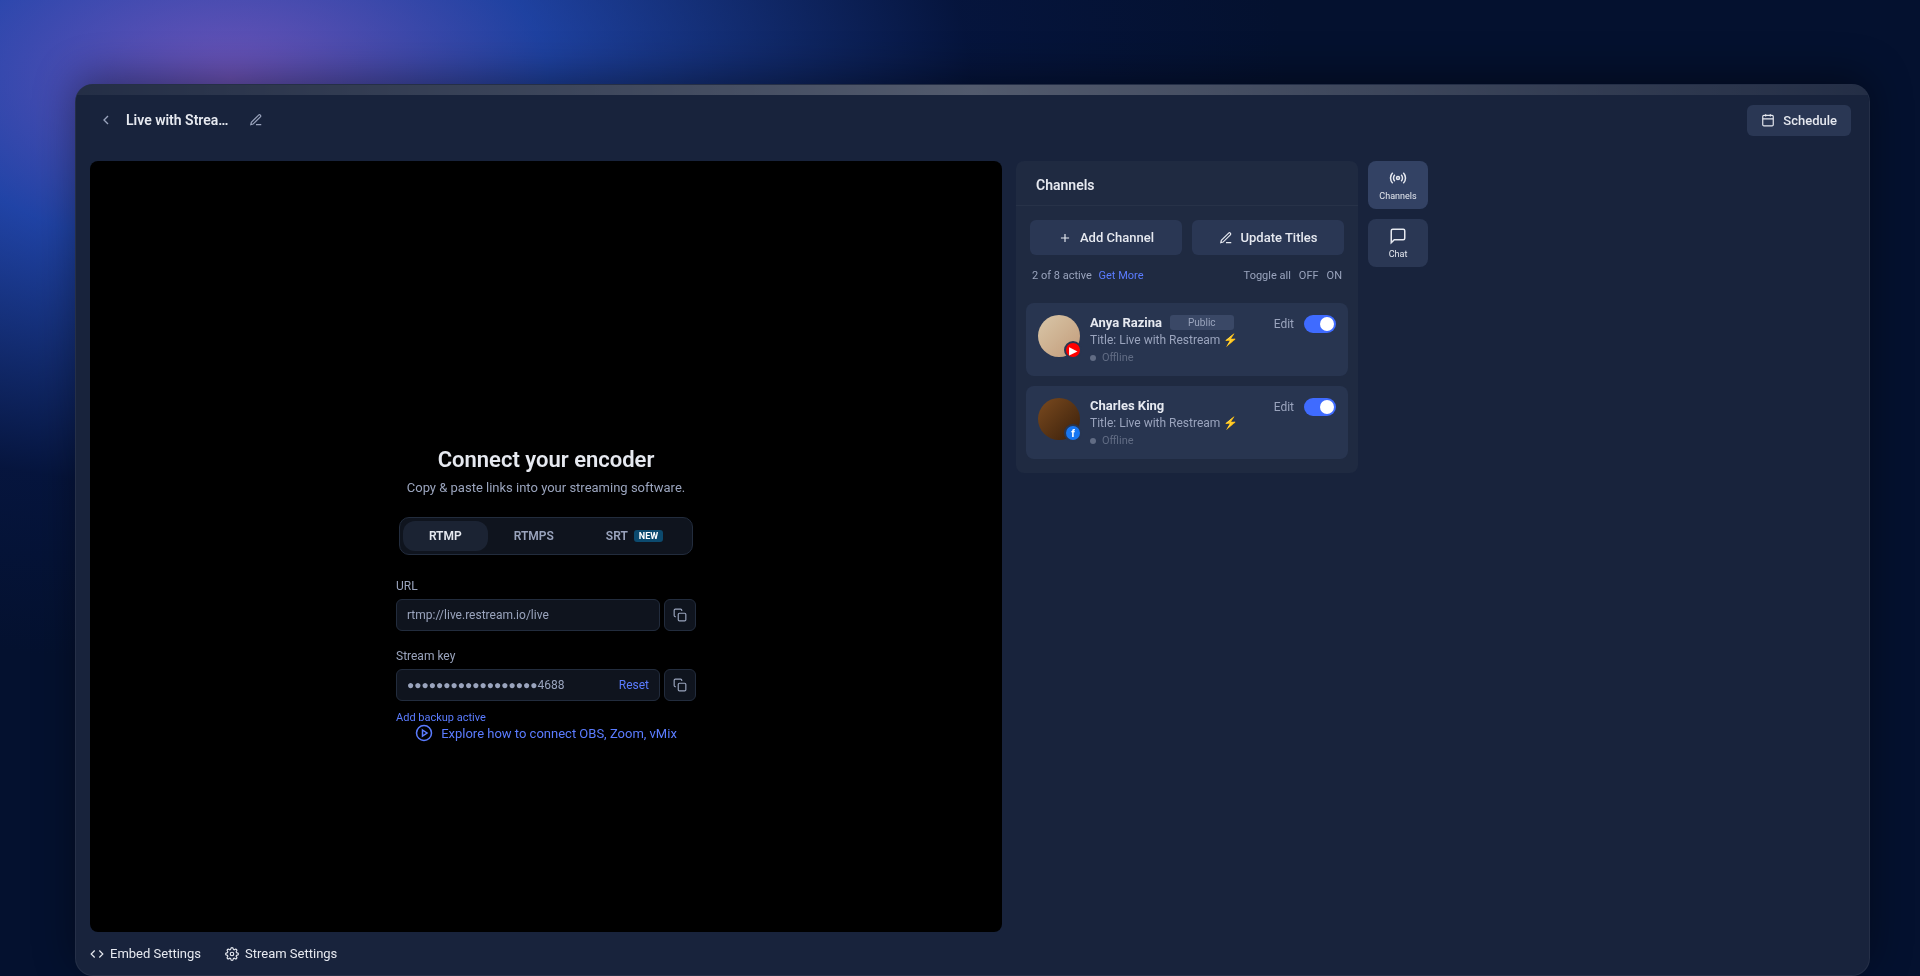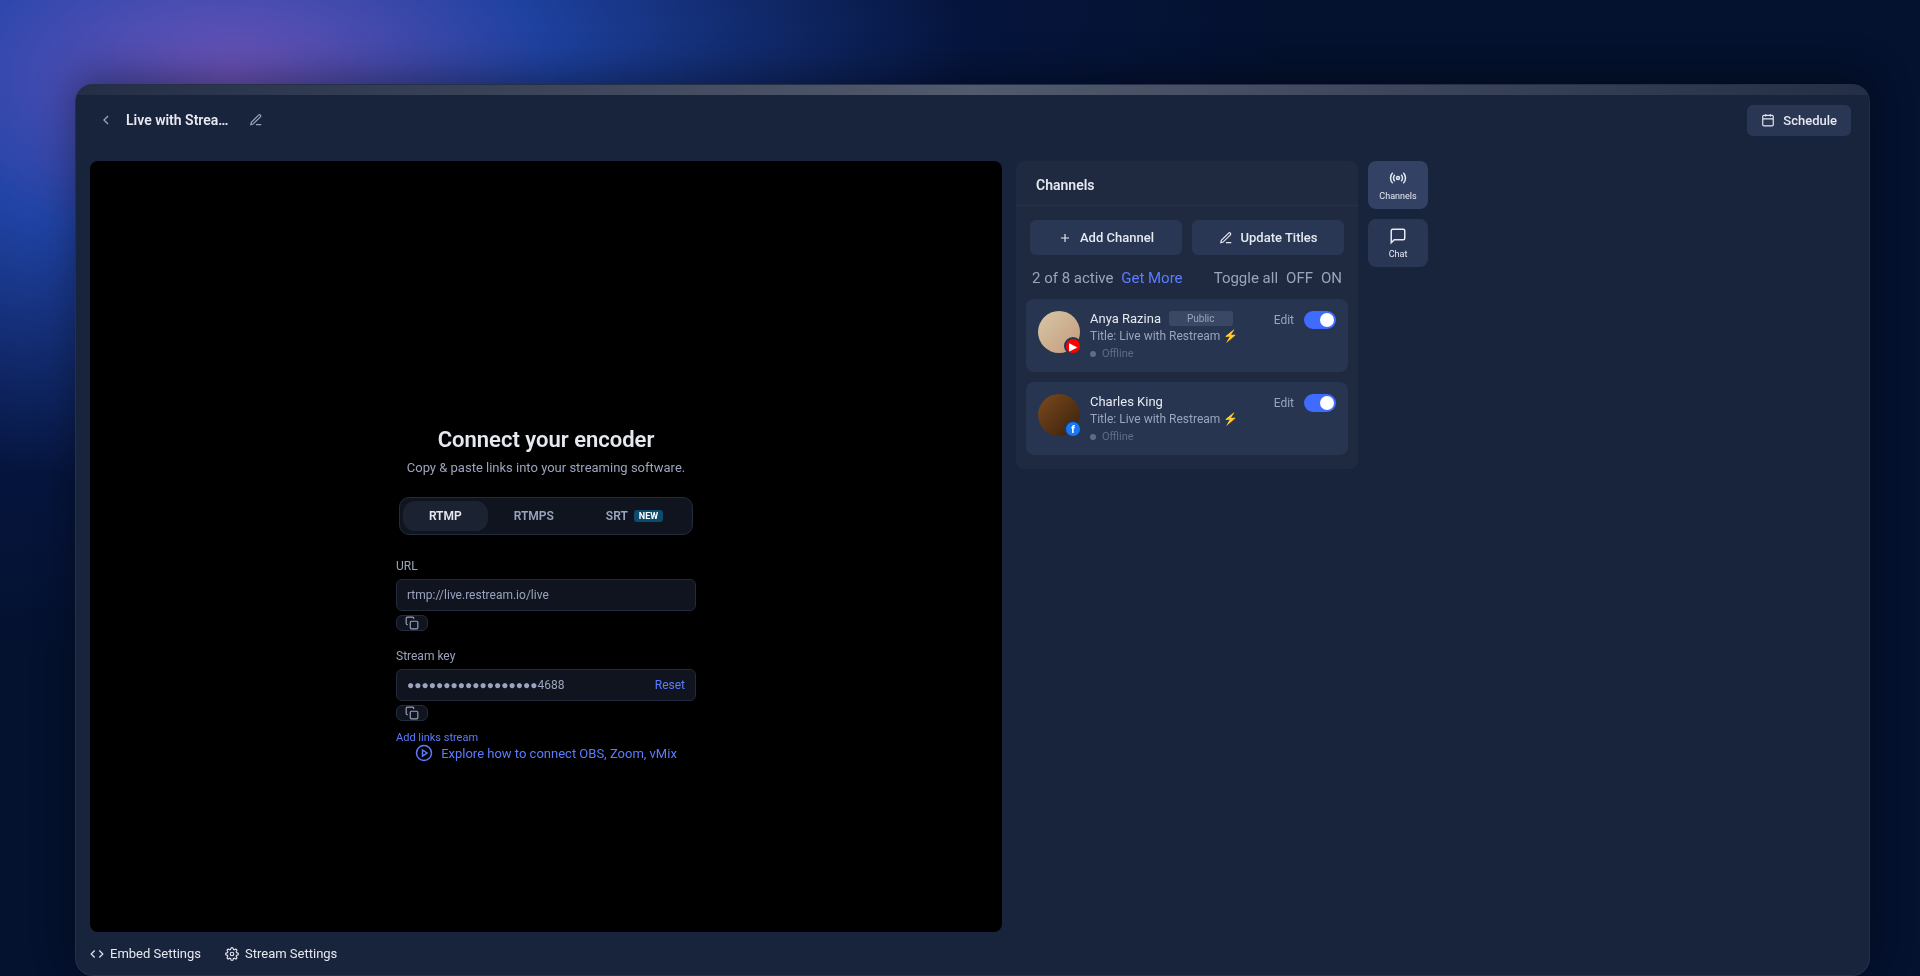--- a/index.html
+++ b/index.html
@@ -72,21 +72,21 @@
     background:#0f141e; border:1px solid #222c3d; border-radius:10px; padding:3px;
   }
   .proto-tab{
     padding:8px 26px; font-size:12px; font-weight:600; color:var(--text-dim);
     border-radius:12px; cursor:pointer; display:flex; align-items:center; gap:6px;
   }
   .proto-tab.active{ background:#1b2333; color:var(--text);}
   .new-pill{ background:#0c4a6e; color:#fff; font-size:9px; font-weight:700; padding:1px 5px; border-radius:3px;}
   .field-group{ width:300px; margin-top:24px; text-align:left;}
   .field-label{ font-size:12px; color:var(--text-dim); margin-bottom:6px; display:block;}
-  .field-row{ display:flex; gap:4px;flex-direction:column;}
+  .field-row{ display:flex; gap:4px;}
   .field-input{
     flex:1; background:#0f141e; border:1px solid #222c3d; border-radius:6px;
     padding:8px 10px; font-size:12px; color:var(--text-dim);
   }
   .field-input .reset{ color:var(--accent-link); float:right; cursor:pointer;}
   .copy-btn{
     width:32px; background:#0f141e; border:1px solid #222c3d; border-radius:6px;
     display:flex; align-items:center; justify-content:center; cursor:pointer; color:var(--text-dim);
   }
   .backup-link{ margin-top:10px; font-size:11px; color:var(--accent-link); cursor:pointer;}
@@ -110,21 +110,21 @@
   }
   .ch-header{ padding:16px 20px 12px; font-size:14px; font-weight:600; border-bottom:1px solid rgba(255,255,255,0.04);}
   .ch-actions{ display:flex; gap:10px; padding:14px 14px 0;}
   .ch-btn{
     flex:1; background:var(--pill-bg); border-radius:6px; padding:10px 0;
     display:flex; align-items:center; justify-content:center; gap:8px;
     font-size:13px; font-weight:500; cursor:pointer;
   }
   .meta-row{
     display:flex; align-items:center; justify-content:space-between;
-    padding:14px 16px 12px; font-size:15px; color:var(--text-dim);
+    padding:14px 16px 21px; font-size:11px; color:var(--text-dim);
   }
   .meta-row .getmore{ color:var(--accent-link); cursor:pointer; margin-left:4px;}
   .toggle-all{ display:flex; gap:8px; align-items:center;}
   .toggle-all span{ cursor:pointer;}
   .ch-list{ padding:0 10px 14px; display:flex; flex-direction:column; gap:10px;}
   .ch-card{
     background:#283550; border-radius:8px; padding:12px; display:flex; gap:10px;
     align-items:flex-start; position:relative;
   }
   .avatar{ width:42px;height:42px; border-radius:50%; flex:none; position:relative; background:#334;}
@@ -132,21 +132,21 @@
   .avatar.a2{ background:linear-gradient(135deg,#7a4a1f, #3a1f0a);}
   .plat-badge{
     position:absolute; right:-2px; bottom:-2px; width:18px;height:18px; border-radius:50%;
     display:flex;align-items:center;justify-content:center; font-size:10px; font-weight:800;
     border:2px solid #283550;
   }
   .plat-badge.yt{ background:#ff0000; color:#fff;}
   .plat-badge.fb{ background:#1877f2; color:#fff;}
   .ch-info{ flex:1; min-width:0;}
   .ch-name-row{ display:flex; align-items:center; gap:8px;}
-  .ch-name{ font-size:13px; font-weight:400;}
+  .ch-name{ font-size:13px; font-weight:700;}
   .vis-pill{ font-size:10px; background:#3a4866; color:var(--text-dim); padding:2px 18px; border-radius:3px;}
   .ch-title-line{ font-size:12px; color:var(--text-dim); margin-top:3px;}
   .ch-status{ font-size:11px; color:var(--text-faint); margin-top:4px; display:flex; align-items:center; gap:6px;}
   .dot{ width:6px;height:6px;border-radius:50%; background:var(--text-faint);}
   .ch-right{ display:flex; align-items:center; gap:10px;}
   .edit-link{ font-size:12px; color:var(--text-dim); cursor:pointer;}
   .switch{
     width:32px; height:18px; background:var(--blue-toggle); border-radius:10px;
     position:relative; cursor:pointer;
   }
@@ -235,21 +235,21 @@
                 <span>●●●●●●●●●●●●●●●●●●4688</span>
                 <span class="reset">Reset</span>
               </div>
               <div class="copy-btn">
                 <svg width="14" height="14" viewBox="0 0 24 24" fill="none" stroke="currentColor" stroke-width="2">
                     <rect x="9" y="9" width="13" height="13" rx="2"></rect>
                     <path d="M5 15H4a2 2 0 0 1-2-2V4a2 2 0 0 1 2-2h9a2 2 0 0 1 2 2v1"></path>
                   </svg>
               </div>
             </div>
-            <div class="backup-link">Add links stream</div>
+            <div class="backup-link">Add backup active</div>
           </div>
         </div>
 
         <div class="explore-row">
           <svg width="18" height="18" viewBox="0 0 24 24" fill="none" stroke="currentColor" stroke-width="2">
               <circle cx="12" cy="12" r="10"></circle>
               <polygon points="10 8 16 12 10 16 10 8"></polygon>
             </svg>
           <span>Explore how to connect OBS, Zoom, vMix</span>
         </div>

